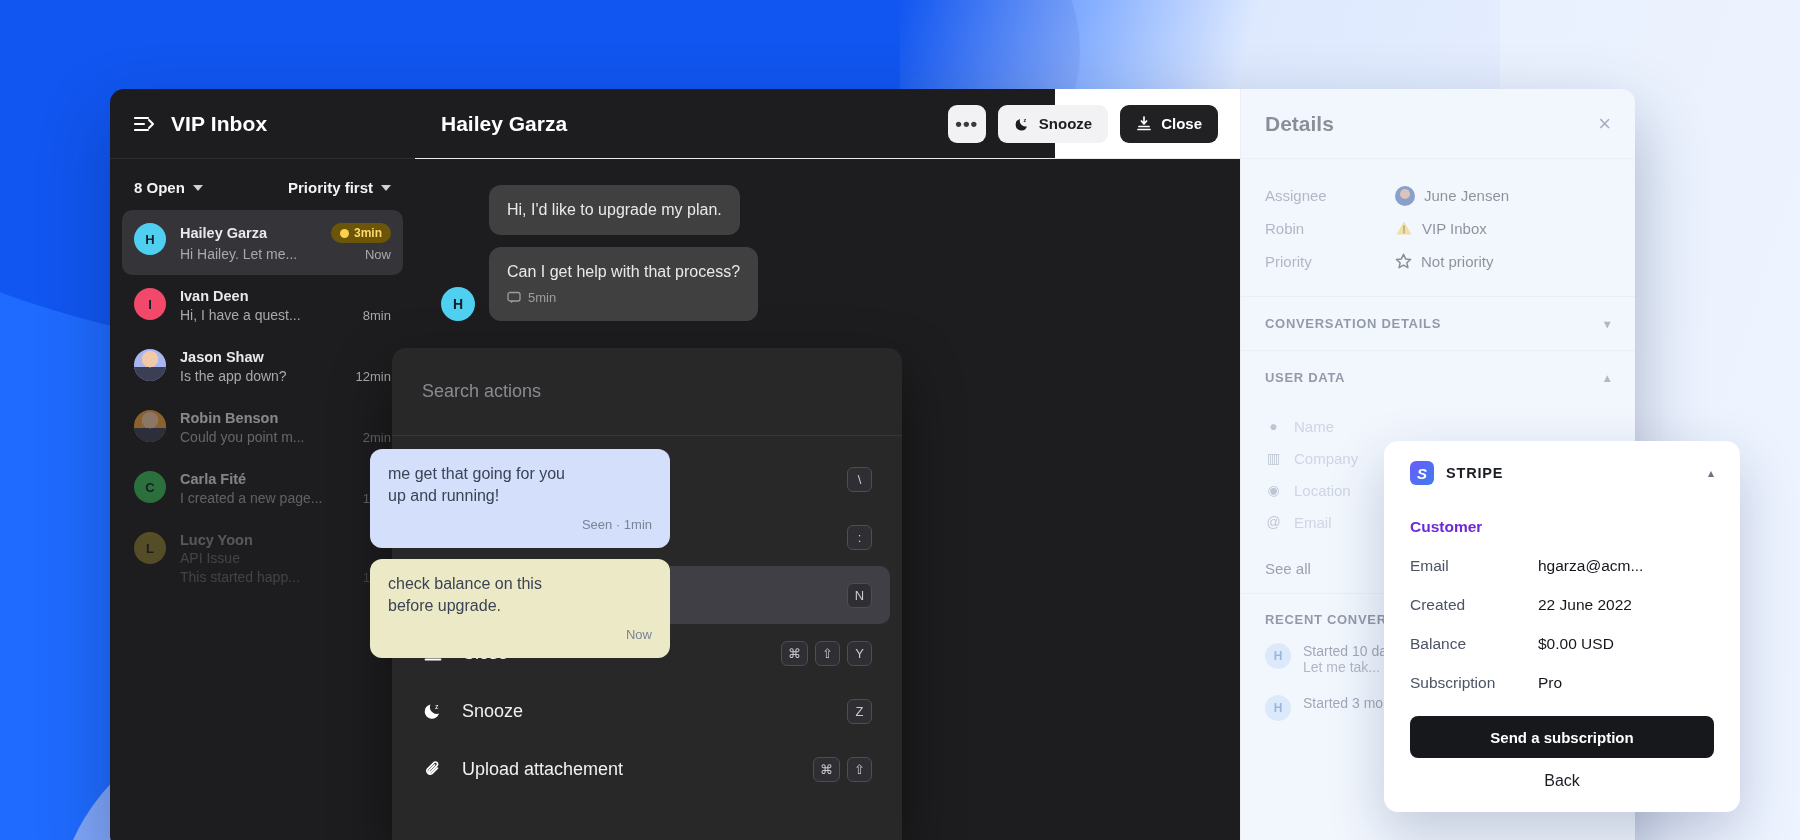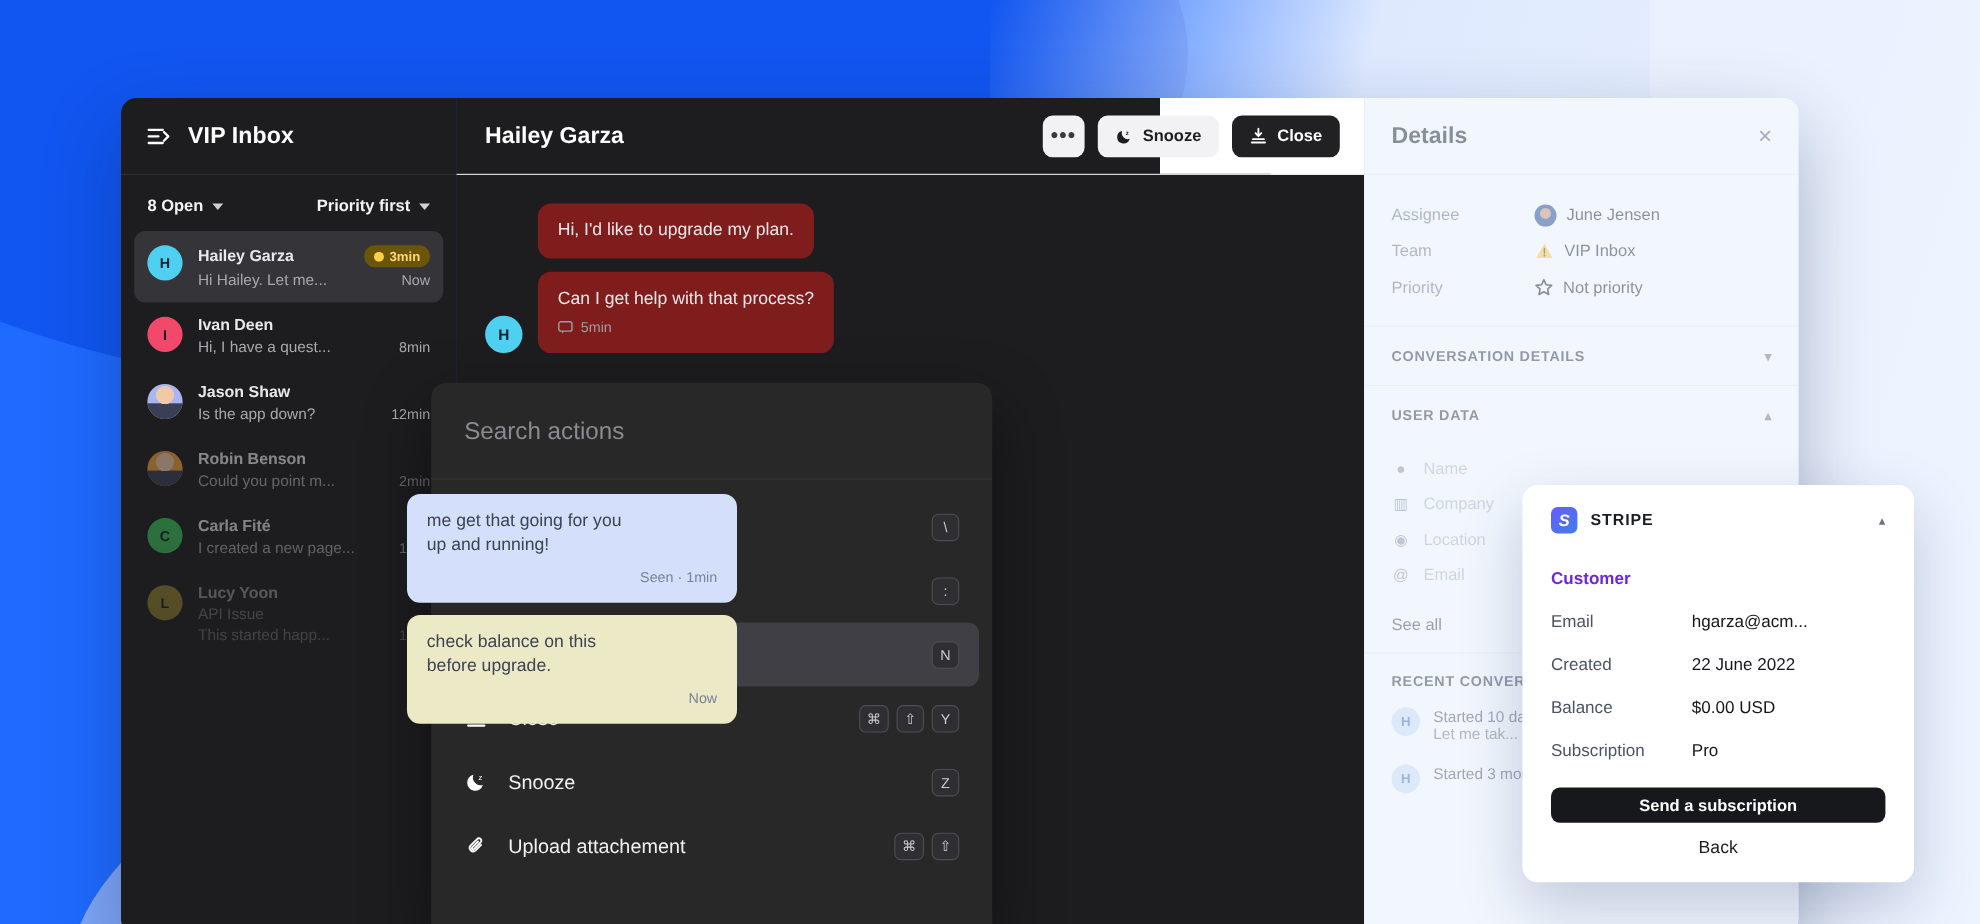--- a/index.html
+++ b/index.html
@@ -120,21 +120,21 @@
   .btn-dark { background: #212124; color: #fff; }
   .btn-icon {
     width: 38px; height: 38px; border-radius: 9px; background: #f2f2f4;
     display: inline-flex; align-items: center; justify-content: center;
     color: #3a3a40; font-size: 19px; font-weight: 700; cursor: pointer; letter-spacing: 1px;
   }
 
   .thread-body { flex: 1; position: relative; background: #1d1d1f; padding: 26px 0 0; }
   .msg-row { display: flex; gap: 14px; padding: 0 26px 12px; align-items: flex-end; }
   .bubble {
-    background: #7f1d1d; color: #e9e9ec; border-radius: 12px;
+    background: #404040; color: #e9e9ec; border-radius: 12px;
     padding: 14px 18px; font-size: 16px; max-width: 330px; line-height: 1.35;
   }
   .bubble .meta { font-size: 13px; color: #9c9ca3; margin-top: 7px; display: flex; align-items: center; gap: 7px; }
 
   
   .thread-light {
     position: absolute; left: 740px; top: 0; right: 0; bottom: 0;
     background: #ffffff;
   }
   .msg-out {
@@ -198,21 +198,21 @@
 
   
   .palette {
     position: absolute; left: 392px; top: 348px; width: 510px; height: 492px;
     background: #282829; border-radius: 14px 14px 0 0;
     box-shadow: 0 24px 60px rgba(0,0,0,.45);
     overflow: hidden; color: #fff;
   }
   .palette-search {
     height: 88px; display: flex; align-items: center; padding: 0 30px;
-    font-size: 22px; color: #8a8a91; border-bottom: 1px solid #363638;
+    font-size: 18px; color: #8a8a91; border-bottom: 1px solid #363638;
   }
   .palette-list { padding: 14px 12px; }
   .pitem {
     display: flex; align-items: center; gap: 18px;
     height: 58px; padding: 0 18px; border-radius: 10px; cursor: pointer;
   }
   .pitem.sel { background: #3f3f45; }
   .pico { width: 22px; display: flex; align-items: center; justify-content: center; }
   .plabel { flex: 1; font-size: 18px; color: #f1f1f3; }
   .keys { display: flex; gap: 7px; }
@@ -254,21 +254,21 @@
     background: linear-gradient(135deg,#6a5bff 0%, #3f7de8 100%);
     color: #fff; font-size: 15px; font-weight: 700; font-style: italic;
     display: flex; align-items: center; justify-content: center;
   }
   .stripe-name { font-size: 14.5px; font-weight: 700; letter-spacing: .8px; color: #1b1d24; }
   .srow { display: flex; align-items: center; font-size: 15.5px; height: 39px; }
   .srow .k { width: 128px; color: #4c5365; }
   .srow.strong .k { color: #6d28d9; font-weight: 600; }
   .srow .v { color: #15171d; }
   .stripe-btn {
-    margin-top: 14px; height: 32px; border-radius: 8px; background: #17181c; color: #fff;
+    margin-top: 14px; height: 42px; border-radius: 8px; background: #17181c; color: #fff;
     font-size: 15px; font-weight: 700; display: flex; align-items: center; justify-content: center; cursor: pointer;
   }
   .stripe-back { margin-top: 14px; text-align: center; font-size: 16px; color: #1b1d24; cursor: pointer; }
 </style>
 </head>
 <body>
 
 <div id="stage">
 
   <div class="bg-light"></div>
@@ -464,21 +464,21 @@
 
       <div class="detail-rows">
         <div class="drow">
           <span class="dlabel">Assignee</span>
           <span class="dval">
             <i class="mini-av"></i>
             <span>June Jensen</span>
           </span>
         </div>
         <div class="drow">
-          <span class="dlabel">Team</span>
+          <span class="dlabel">Robin</span>
           <span class="dval">
             <svg width="18" height="17" viewBox="0 0 18 17">
               <path d="M9 1.5l7.5 13H1.5z" fill="#fdca36"></path>
               <path d="M9 6v4.2M9 11.8v1" stroke="#5a4200" stroke-width="1.4" stroke-linecap="round"></path>
             </svg>
             <span>VIP Inbox</span>
           </span>
         </div>
         <div class="drow">
           <span class="dlabel">Priority</span>

